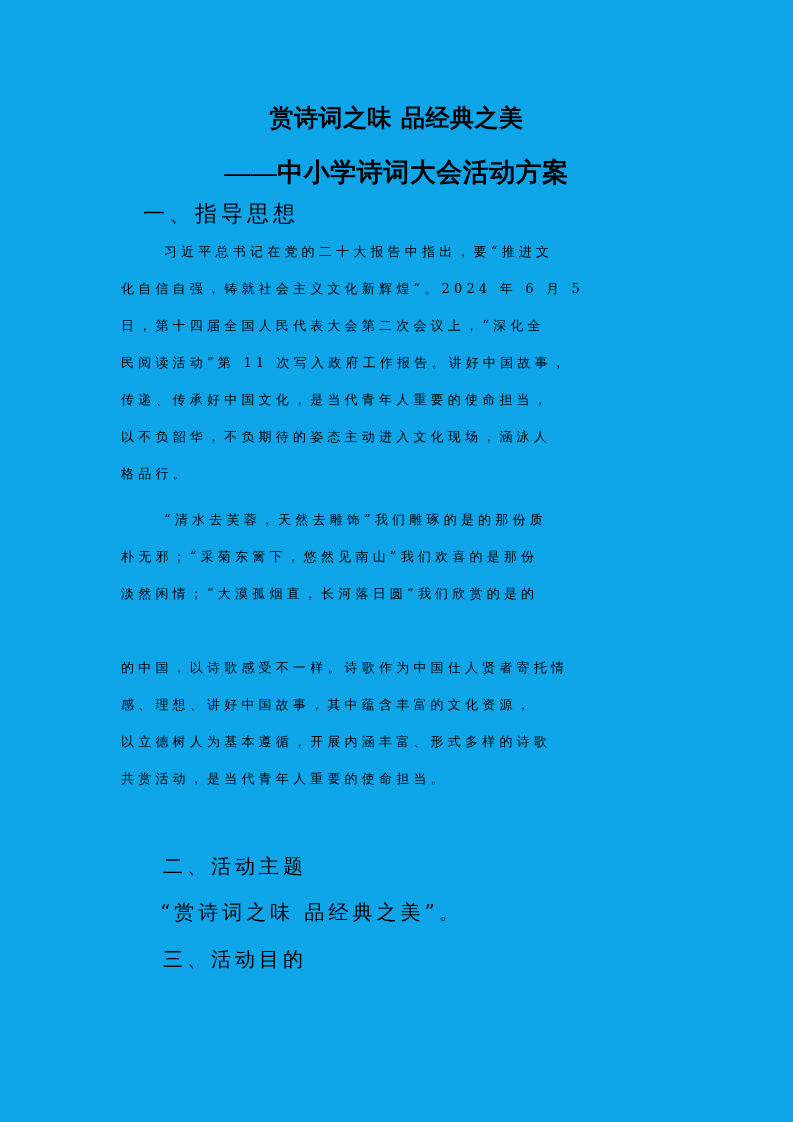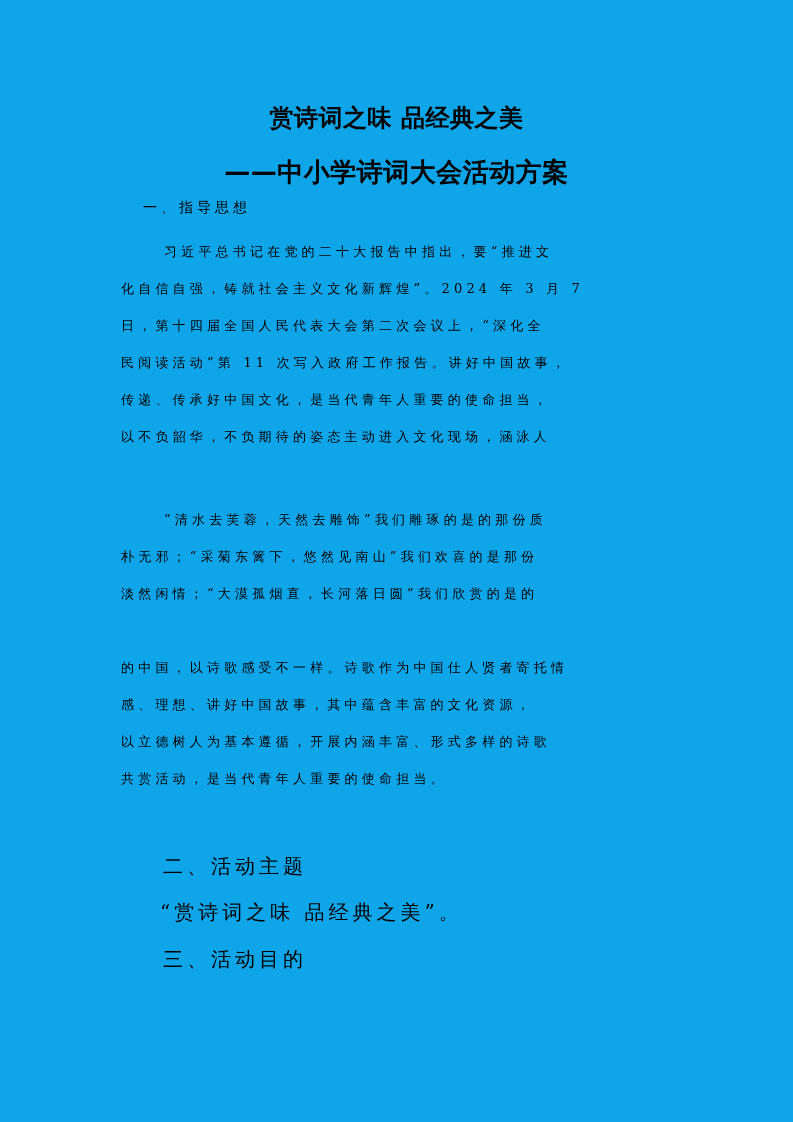--- a/index.html
+++ b/index.html
@@ -2,42 +2,43 @@
 <html><head>
 <meta charset="utf-8">
 <style>
   html,body{margin:0;padding:0;background:#ffffff;}
   body{width:793px;height:1122px;position:relative;overflow:hidden;
        font-family:"DejaVu Serif","Liberation Serif",serif;color:#000;}
   .page{position:absolute;left:0;top:0;width:793px;height:1122px;background:#0ea5e9;}
   .title{position:absolute;left:0;width:793px;text-align:center;font-weight:bold;
          font-family:"DejaVu Sans","Liberation Sans",sans-serif;}
   .t1{top:102px;font-size:24px;letter-spacing:0.5px;}
-  .t2{top:155px;font-size:26px;letter-spacing:0.5px;}
-  .h1{position:absolute;left:143px;top:199px;font-size:14px;letter-spacing:4px;
+  .t2{top:155px;font-size:26px;letter-spacing:0.5px;font-family:Liberation Serif, serif;}
+  .h1{position:absolute;left:143px;top:199px;font-size:22px;letter-spacing:4px;
       font-family:"DejaVu Sans","Liberation Sans",sans-serif;}
   .line{position:absolute;left:121px;width:564px;font-size:13px;
         white-space:nowrap;letter-spacing:4.2px;line-height:24px;}
   .ind{position:absolute;left:163px;font-size:20px;letter-spacing:4px;white-space:nowrap;line-height:24px;}
 </style>
 </head>
 <body>
 
 <div class="page">
   <div class="title t1">赏诗词之味  品经典之美</div>
   <div class="title t2">——中小学诗词大会活动方案</div>
 
   <div class="h1">一、指导思想</div>
 
   <div class="line" style="left:164px;width:521px;top:240px;">习近平总书记在党的二十大报告中指出，要“推进文</div>
-  <div class="line" style="top:277px;">化自信自强，铸就社会主义文化新辉煌”。2024 年 3 月 7</div>
+  <div class="line" style="top:277px;">化自信自强，铸就社会主义文化新辉煌”。2024 年 6 月 5</div>
   <div class="line" style="top:314px;">日，第十四届全国人民代表大会第二次会议上，“深化全</div>
   <div class="line" style="top:351px;">民阅读活动”第 11 次写入政府工作报告。讲好中国故事，</div>
   <div class="line" style="top:388px;">传递、传承好中国文化，是当代青年人重要的使命担当，</div>
   <div class="line" style="top:425px;">以不负韶华，不负期待的姿态主动进入文化现场，涵泳人</div>
+  <div class="line" style="top:462px;">格品行。</div>
 
   <div class="line" style="left:164px;width:521px;top:508px;">“清水去芙蓉，天然去雕饰”我们雕琢的是的那份质</div>
   <div class="line" style="top:545px;">朴无邪；“采菊东篱下，悠然见南山”我们欢喜的是那份</div>
   <div class="line" style="top:582px;">淡然闲情；“大漠孤烟直，长河落日圆”我们欣赏的是的</div>
   <div class="line" style="top:656px;">的中国，以诗歌感受不一样。诗歌作为中国仕人贤者寄托情</div>
   <div class="line" style="top:693px;">感、理想、讲好中国故事，其中蕴含丰富的文化资源，</div>
   <div class="line" style="top:730px;">以立德树人为基本遵循，开展内涵丰富、形式多样的诗歌</div>
   <div class="line" style="top:767px;">共赏活动，是当代青年人重要的使命担当。</div>
 
   <div class="ind" style="top:854px;">二、活动主题</div>

